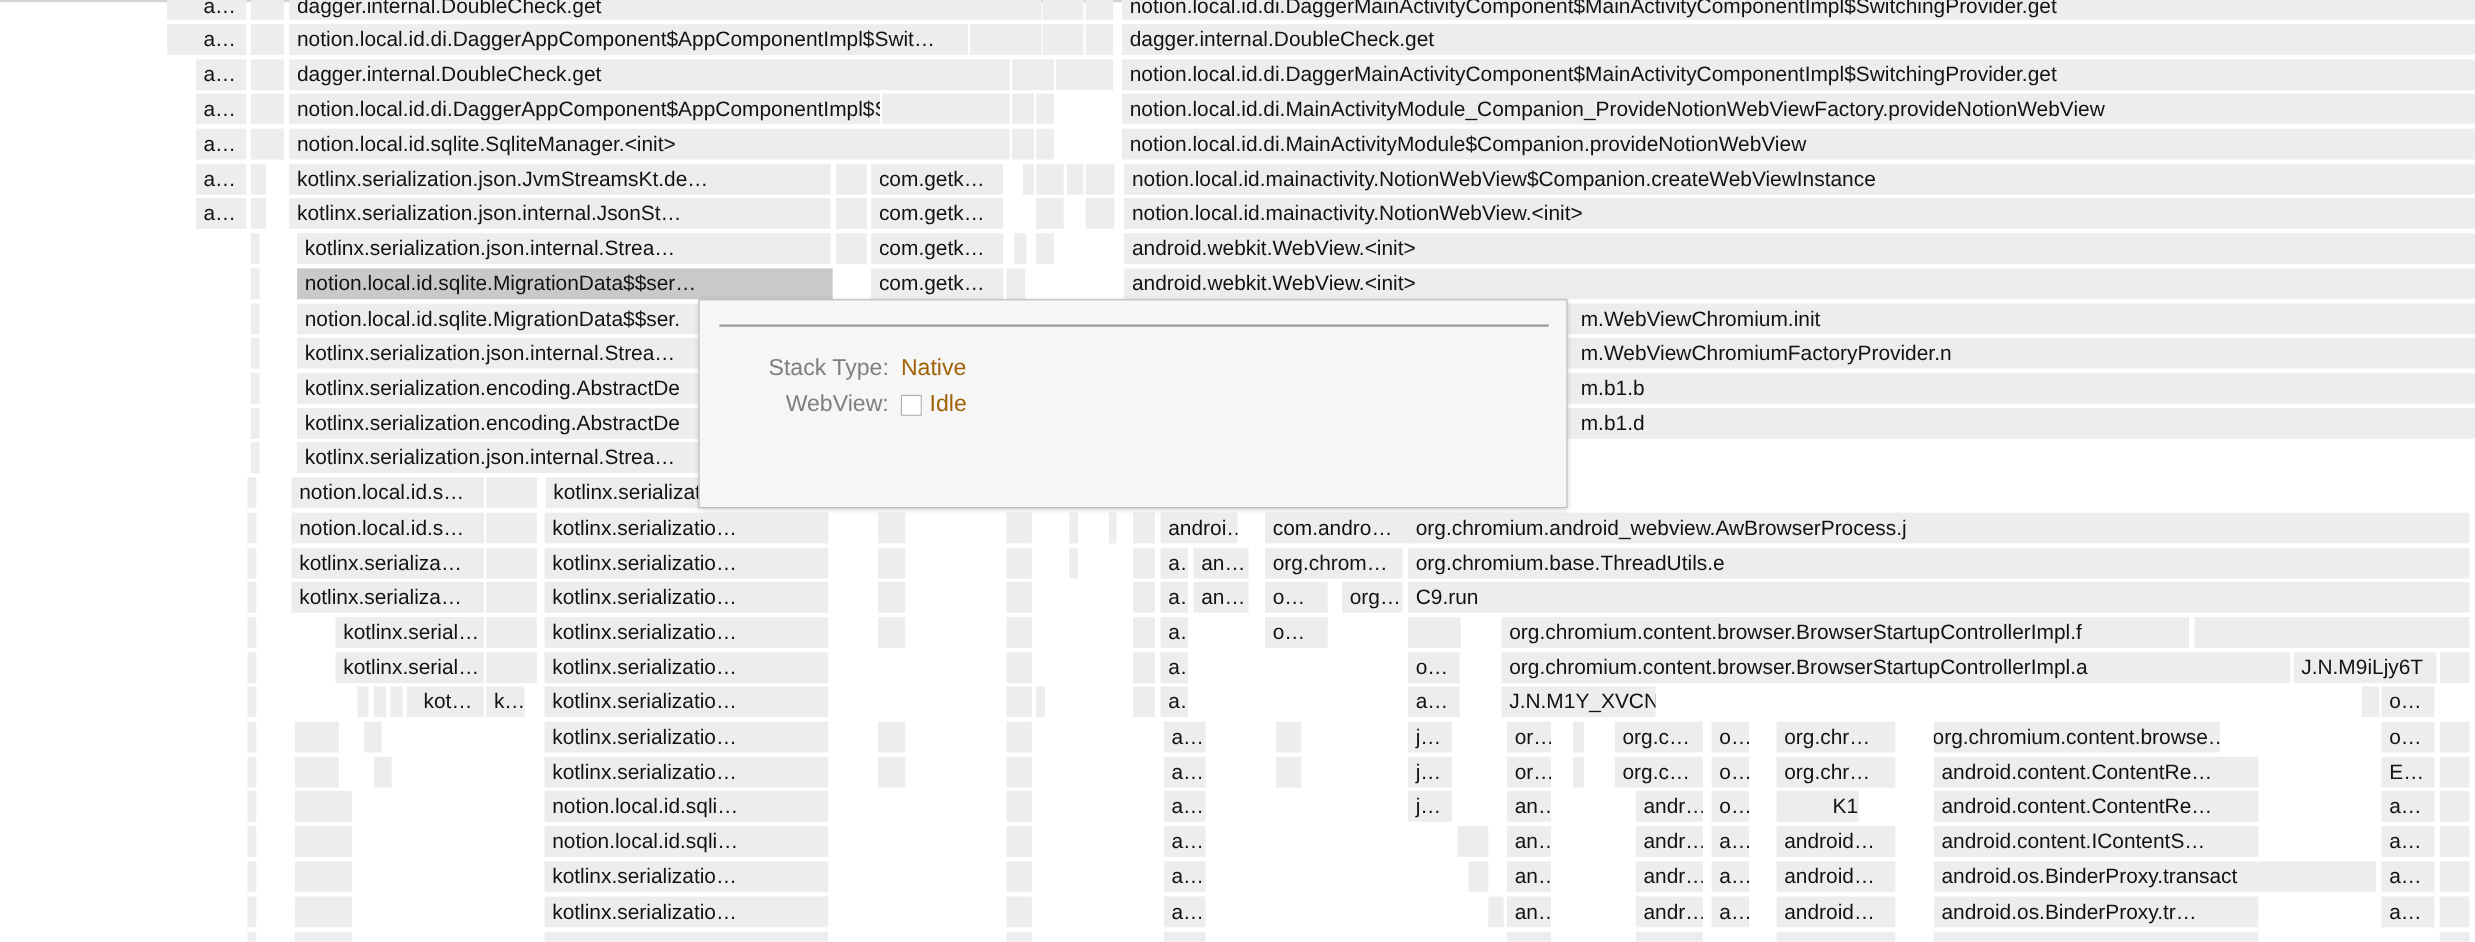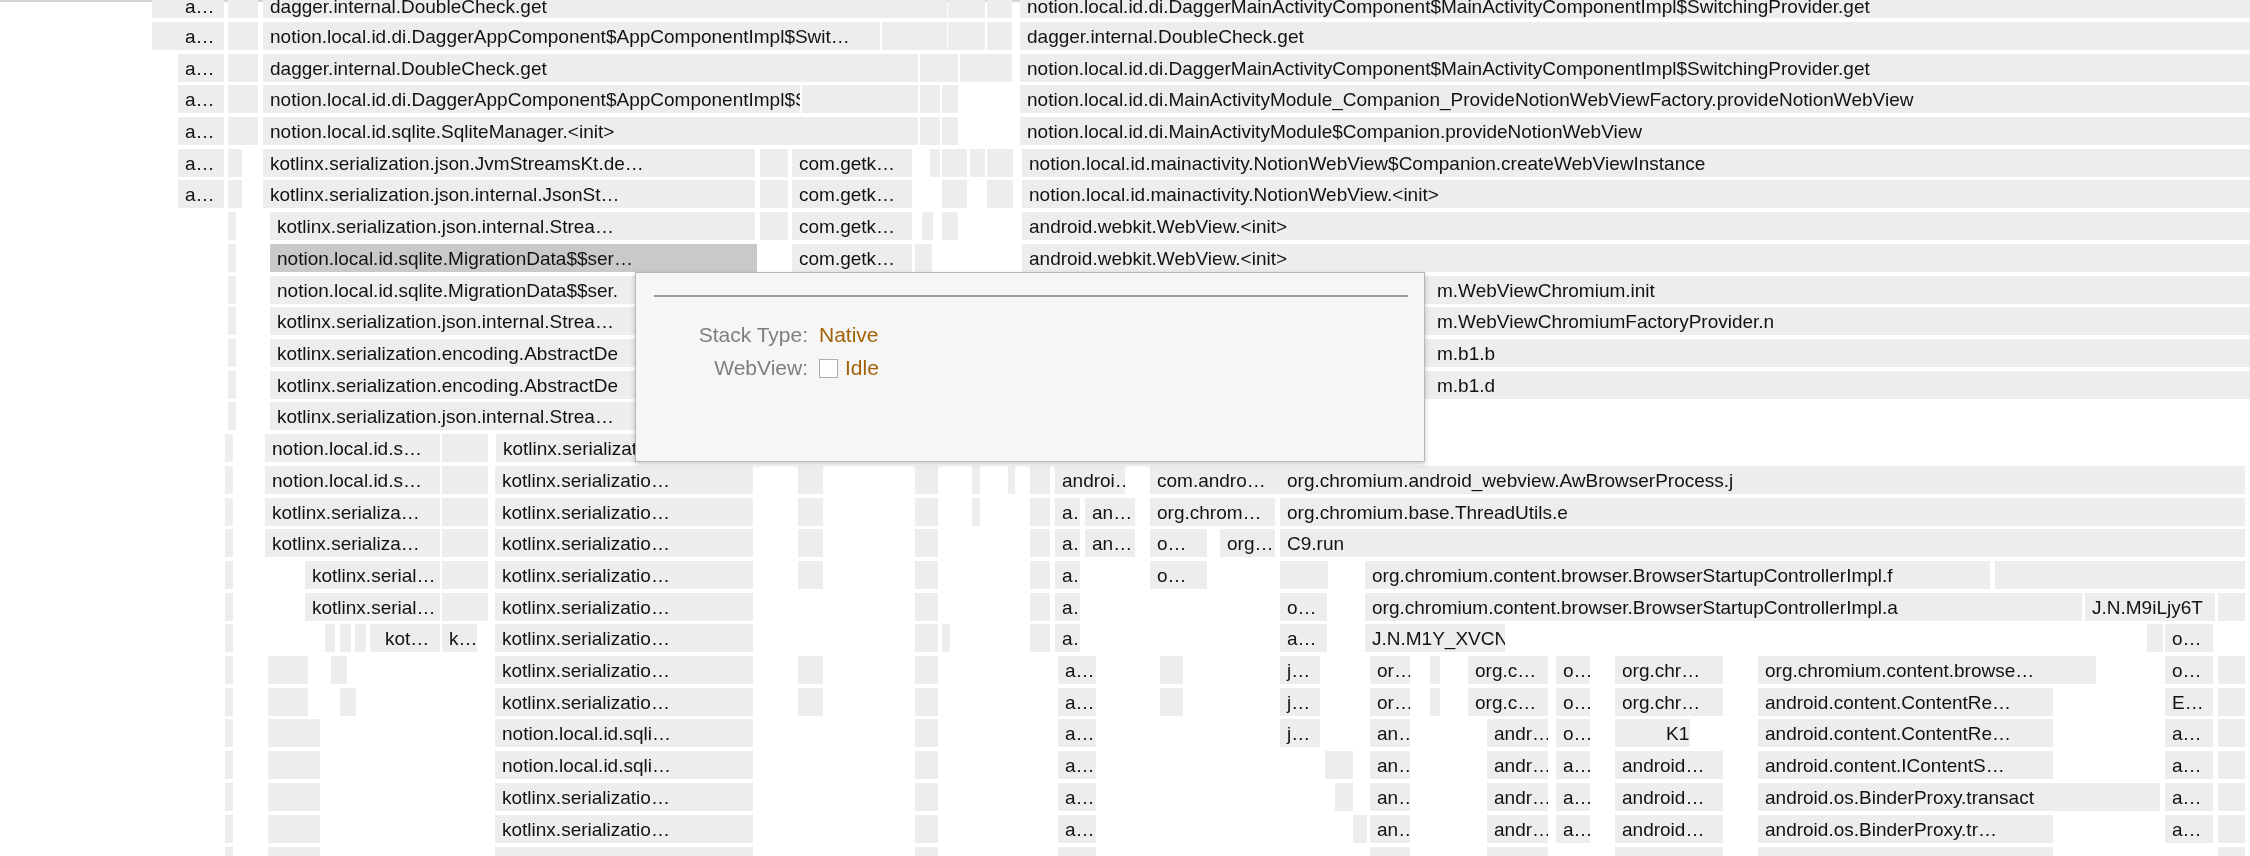--- a/index.html
+++ b/index.html
@@ -383,21 +383,21 @@
       <div class="cell" style="left: 1430px; top: 656px; width: 10px; height: 28px;"></div>
       <div class="cell" style="left: 1468px; top: 656px; width: 80px; height: 28px;">
         <span>org.c…</span>
       </div>
       <div class="cell" style="left: 1556px; top: 656px; width: 34px; height: 28px;">
         <span>o…</span>
       </div>
       <div class="cell" style="left: 1615px; top: 656px; width: 108px; height: 28px;">
         <span>org.chr…</span>
       </div>
-      <div class="cell" style="left: 1758px; top: 656px; width: 338px; height: 28px;">
+      <div class="cell" style="left: 1758px; top: 656px; width: 260px; height: 28px; justify-content: center;">
         <span>org.chromium.content.browse…</span>
       </div>
       <div class="cell" style="left: 2165px; top: 656px; width: 48px; height: 28px;">
         <span>o…</span>
       </div>
       <div class="cell" style="left: 2218px; top: 656px; width: 27px; height: 28px;"></div>
       <div class="cell" style="left: 225px; top: 688px; width: 8px; height: 28px;"></div>
       <div class="cell" style="left: 268px; top: 688px; width: 40px; height: 28px;"></div>
       <div class="cell" style="left: 340px; top: 688px; width: 16px; height: 28px;"></div>
       <div class="cell" style="left: 495px; top: 688px; width: 258px; height: 28px;">

